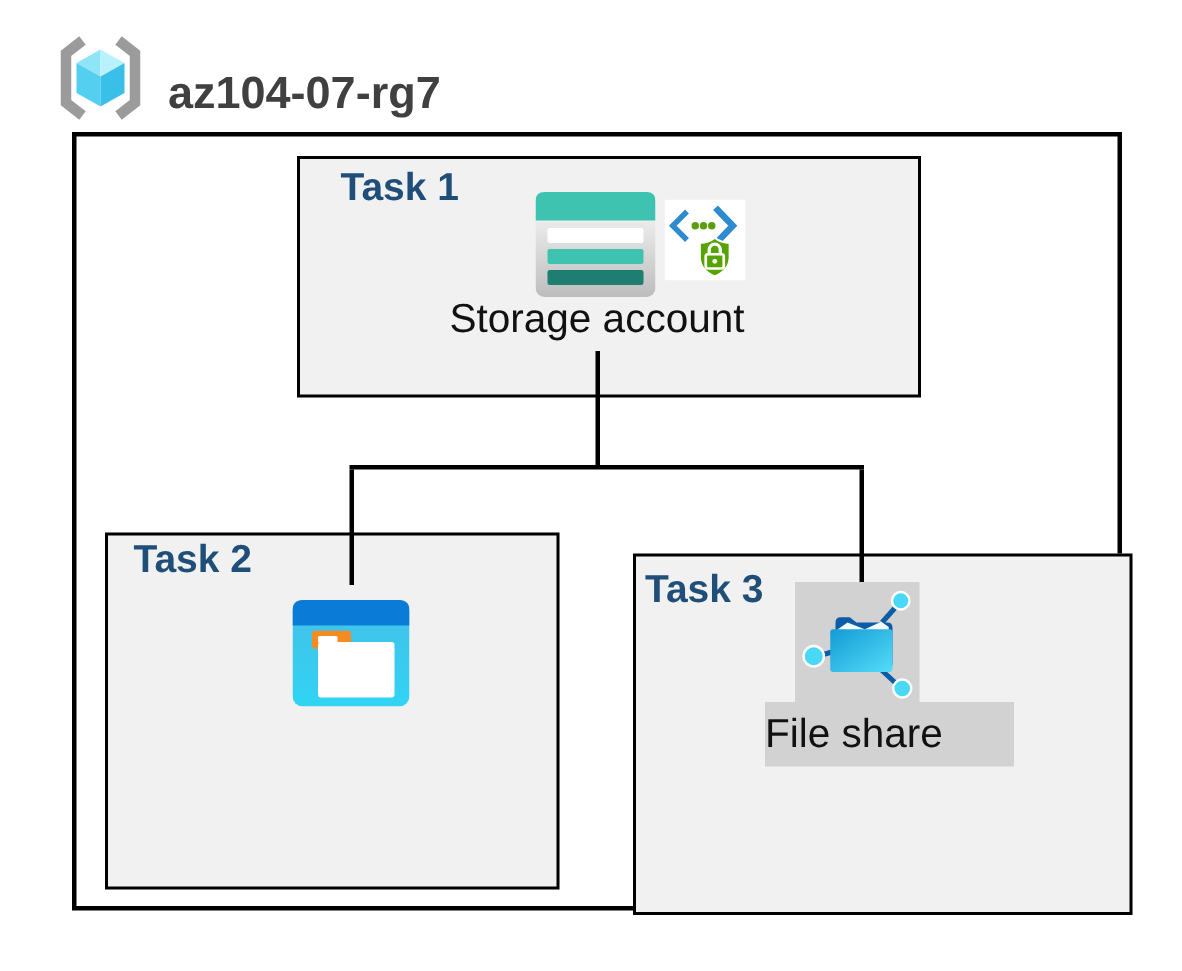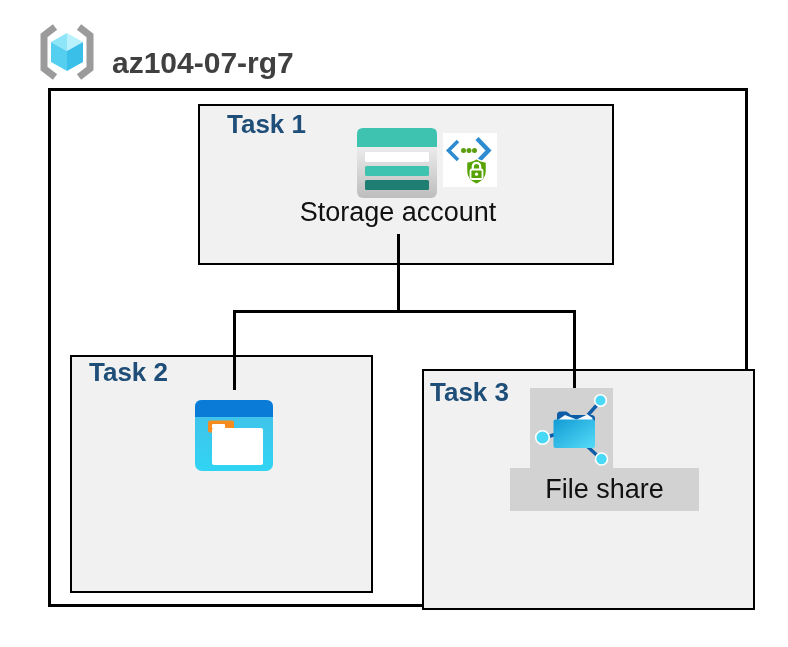--- a/index.html
+++ b/index.html
@@ -29,21 +29,21 @@
   #line-share{left:573px;top:313px;width:3px;height:75px;}
   
   .icon{z-index:3;}
   #storage-icon{left:357px;top:128px;}
   #secure-icon{left:443px;top:133px;}
   #blob-icon{left:195px;top:400px;}
   .item-label{font-size:27px;font-weight:400;color:var(--text,#111);text-align:center;line-height:1.1;white-space:nowrap;z-index:3;}
   #storage-label{left:248px;top:198px;width:300px;}
   #blob-label{left:86px;top:483px;width:300px;}
   #fs-icon-wrap{left:530px;top:388px;width:83px;height:80px;background:var(--highlight,#D2D2D2);z-index:3;}
-  #fs-label-wrap{left:510px;top:468px;width:189px;height:43px;background:var(--highlight,#D2D2D2);display:flex;align-items:center;justify-content:center;z-index:3;}
+  #fs-label-wrap{left:510px;top:468px;width:166px;height:43px;background:var(--highlight,#D2D2D2);display:flex;align-items:center;justify-content:flex-start;z-index:3;}
 </style>
 </head>
 <body>
 
 <div id="canvas">
 
   <svg class="abs icon" id="rg-icon" style="left:36px;top:22px;" width="62" height="60" viewBox="0 0 62 60">
     <path d="M19 5 L8 13.5 V46.5 L19 55" fill="none" style="stroke:var(--bracket-gray,#9B9B9B)" stroke-width="7"></path>
     <path d="M43 5 L54 13.5 V46.5 L43 55" fill="none" style="stroke:var(--bracket-gray,#9B9B9B)" stroke-width="7"></path>
     <polygon points="31,11 15,20 31,29" fill="#8EE5F8"></polygon>

